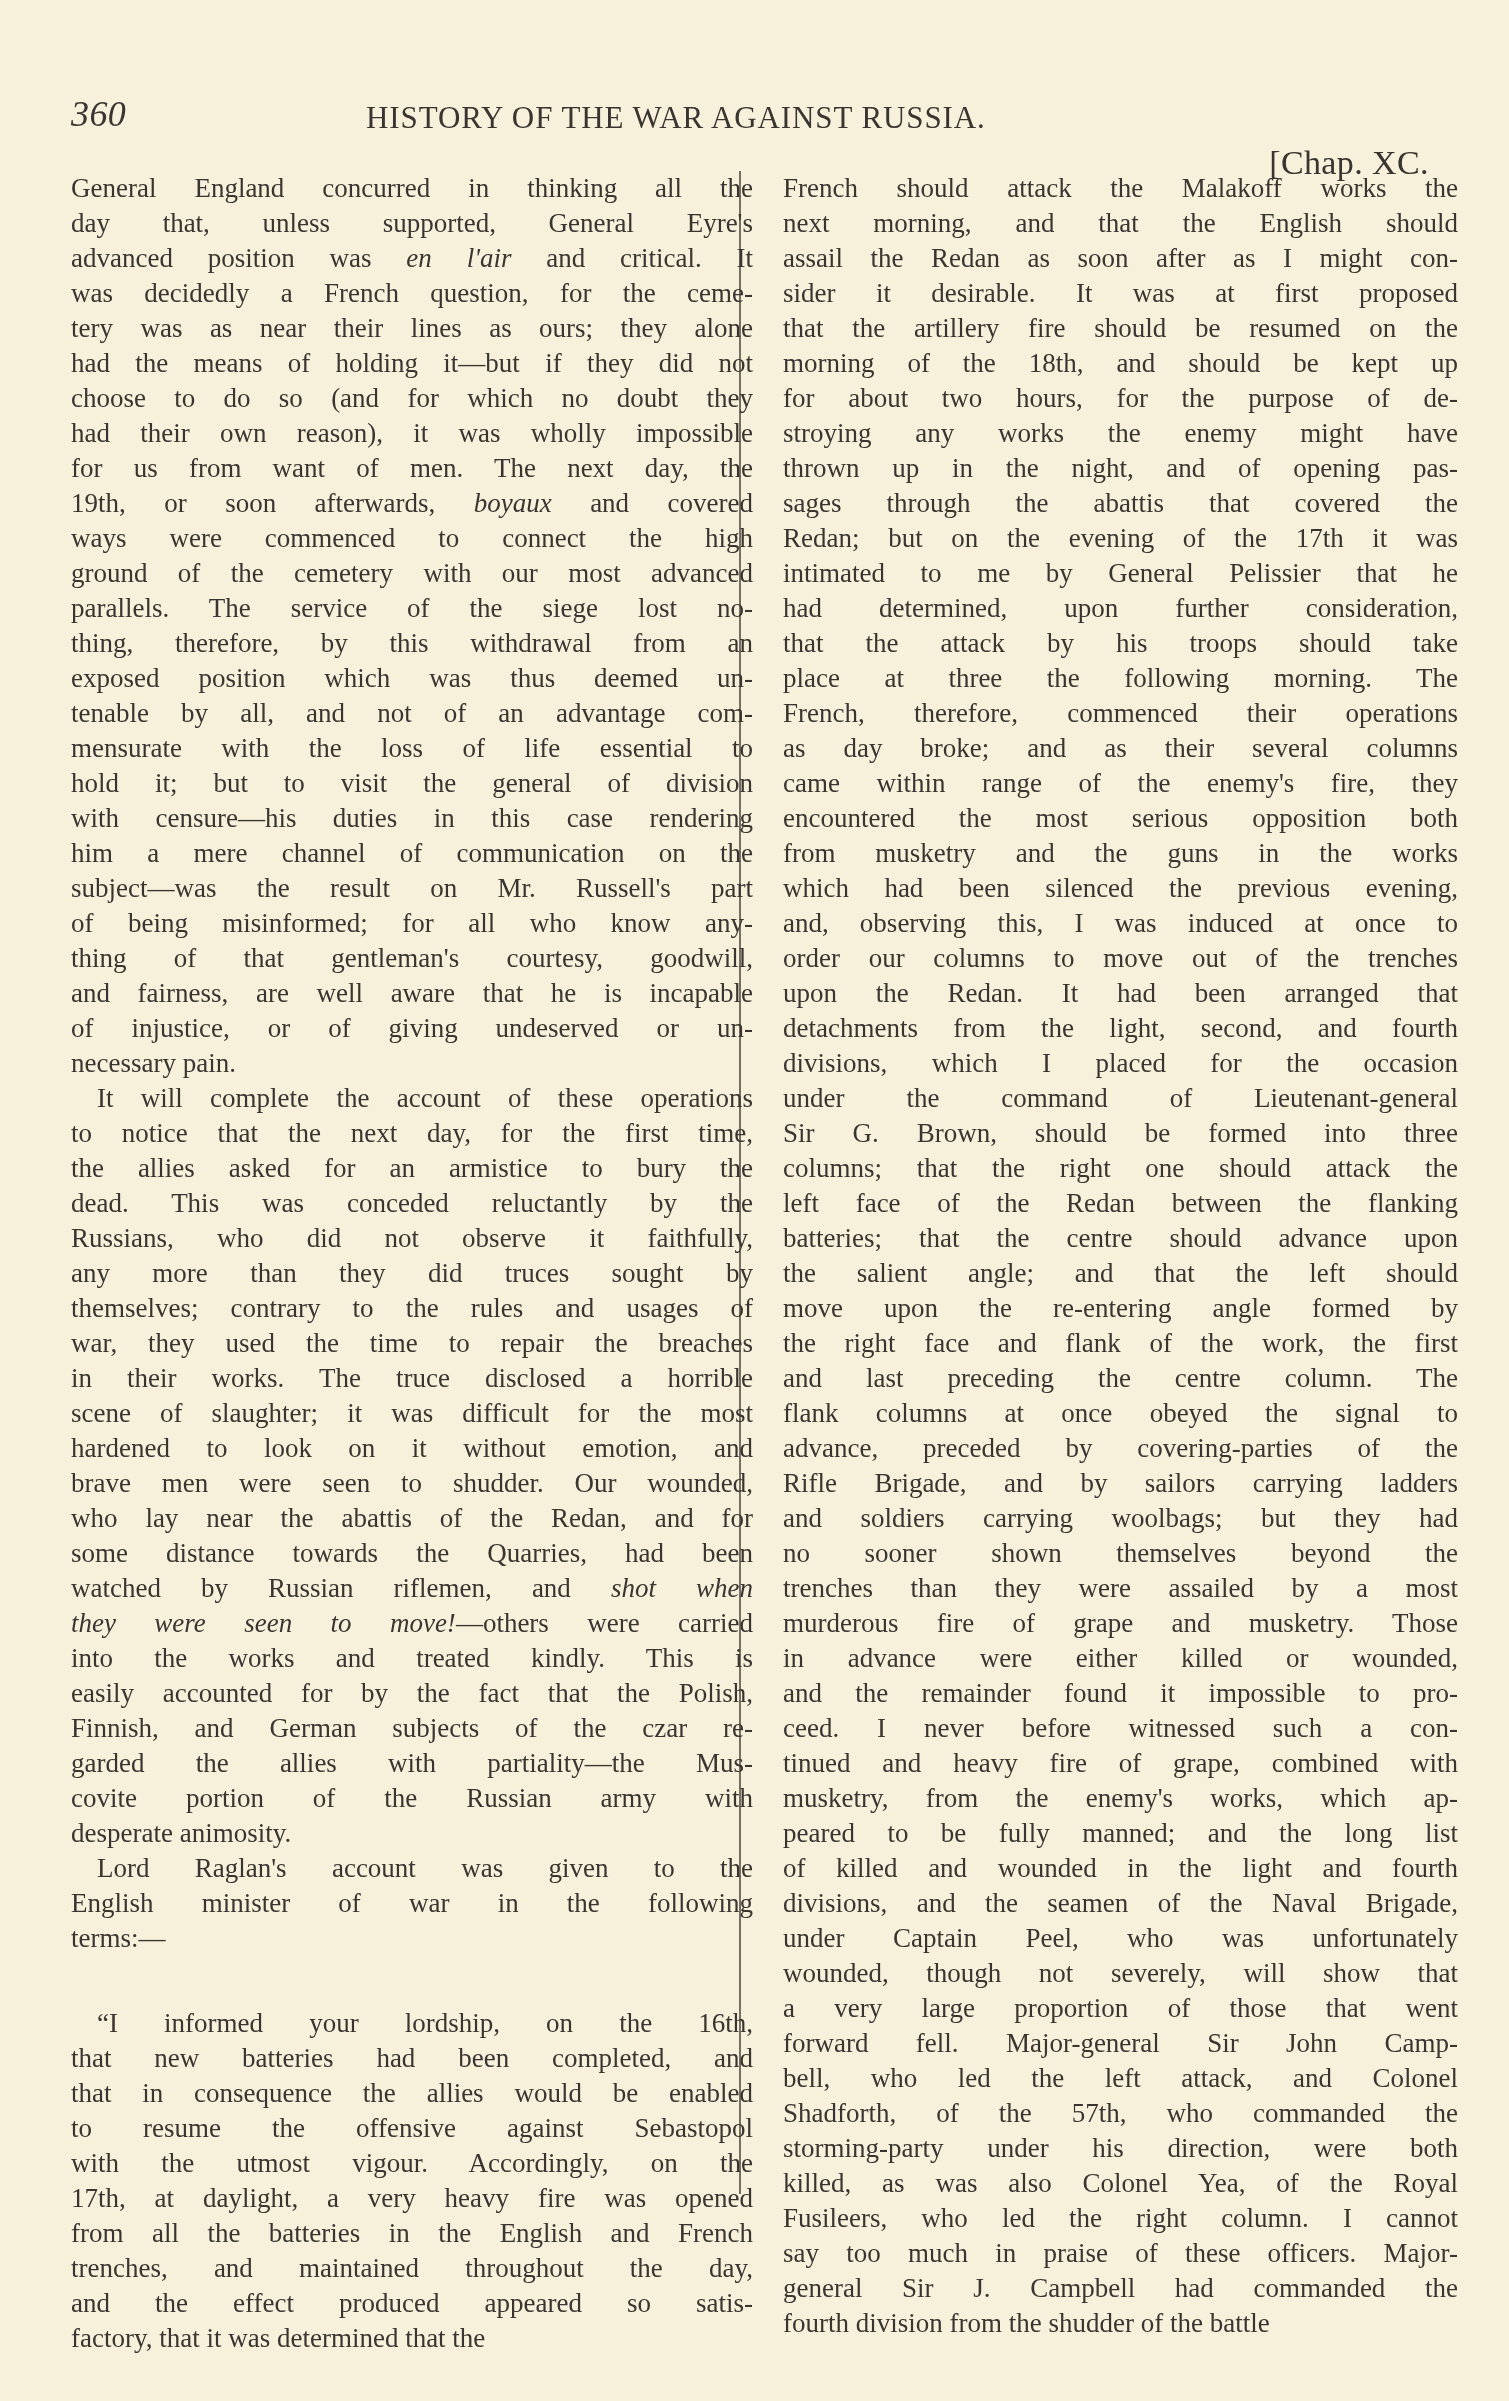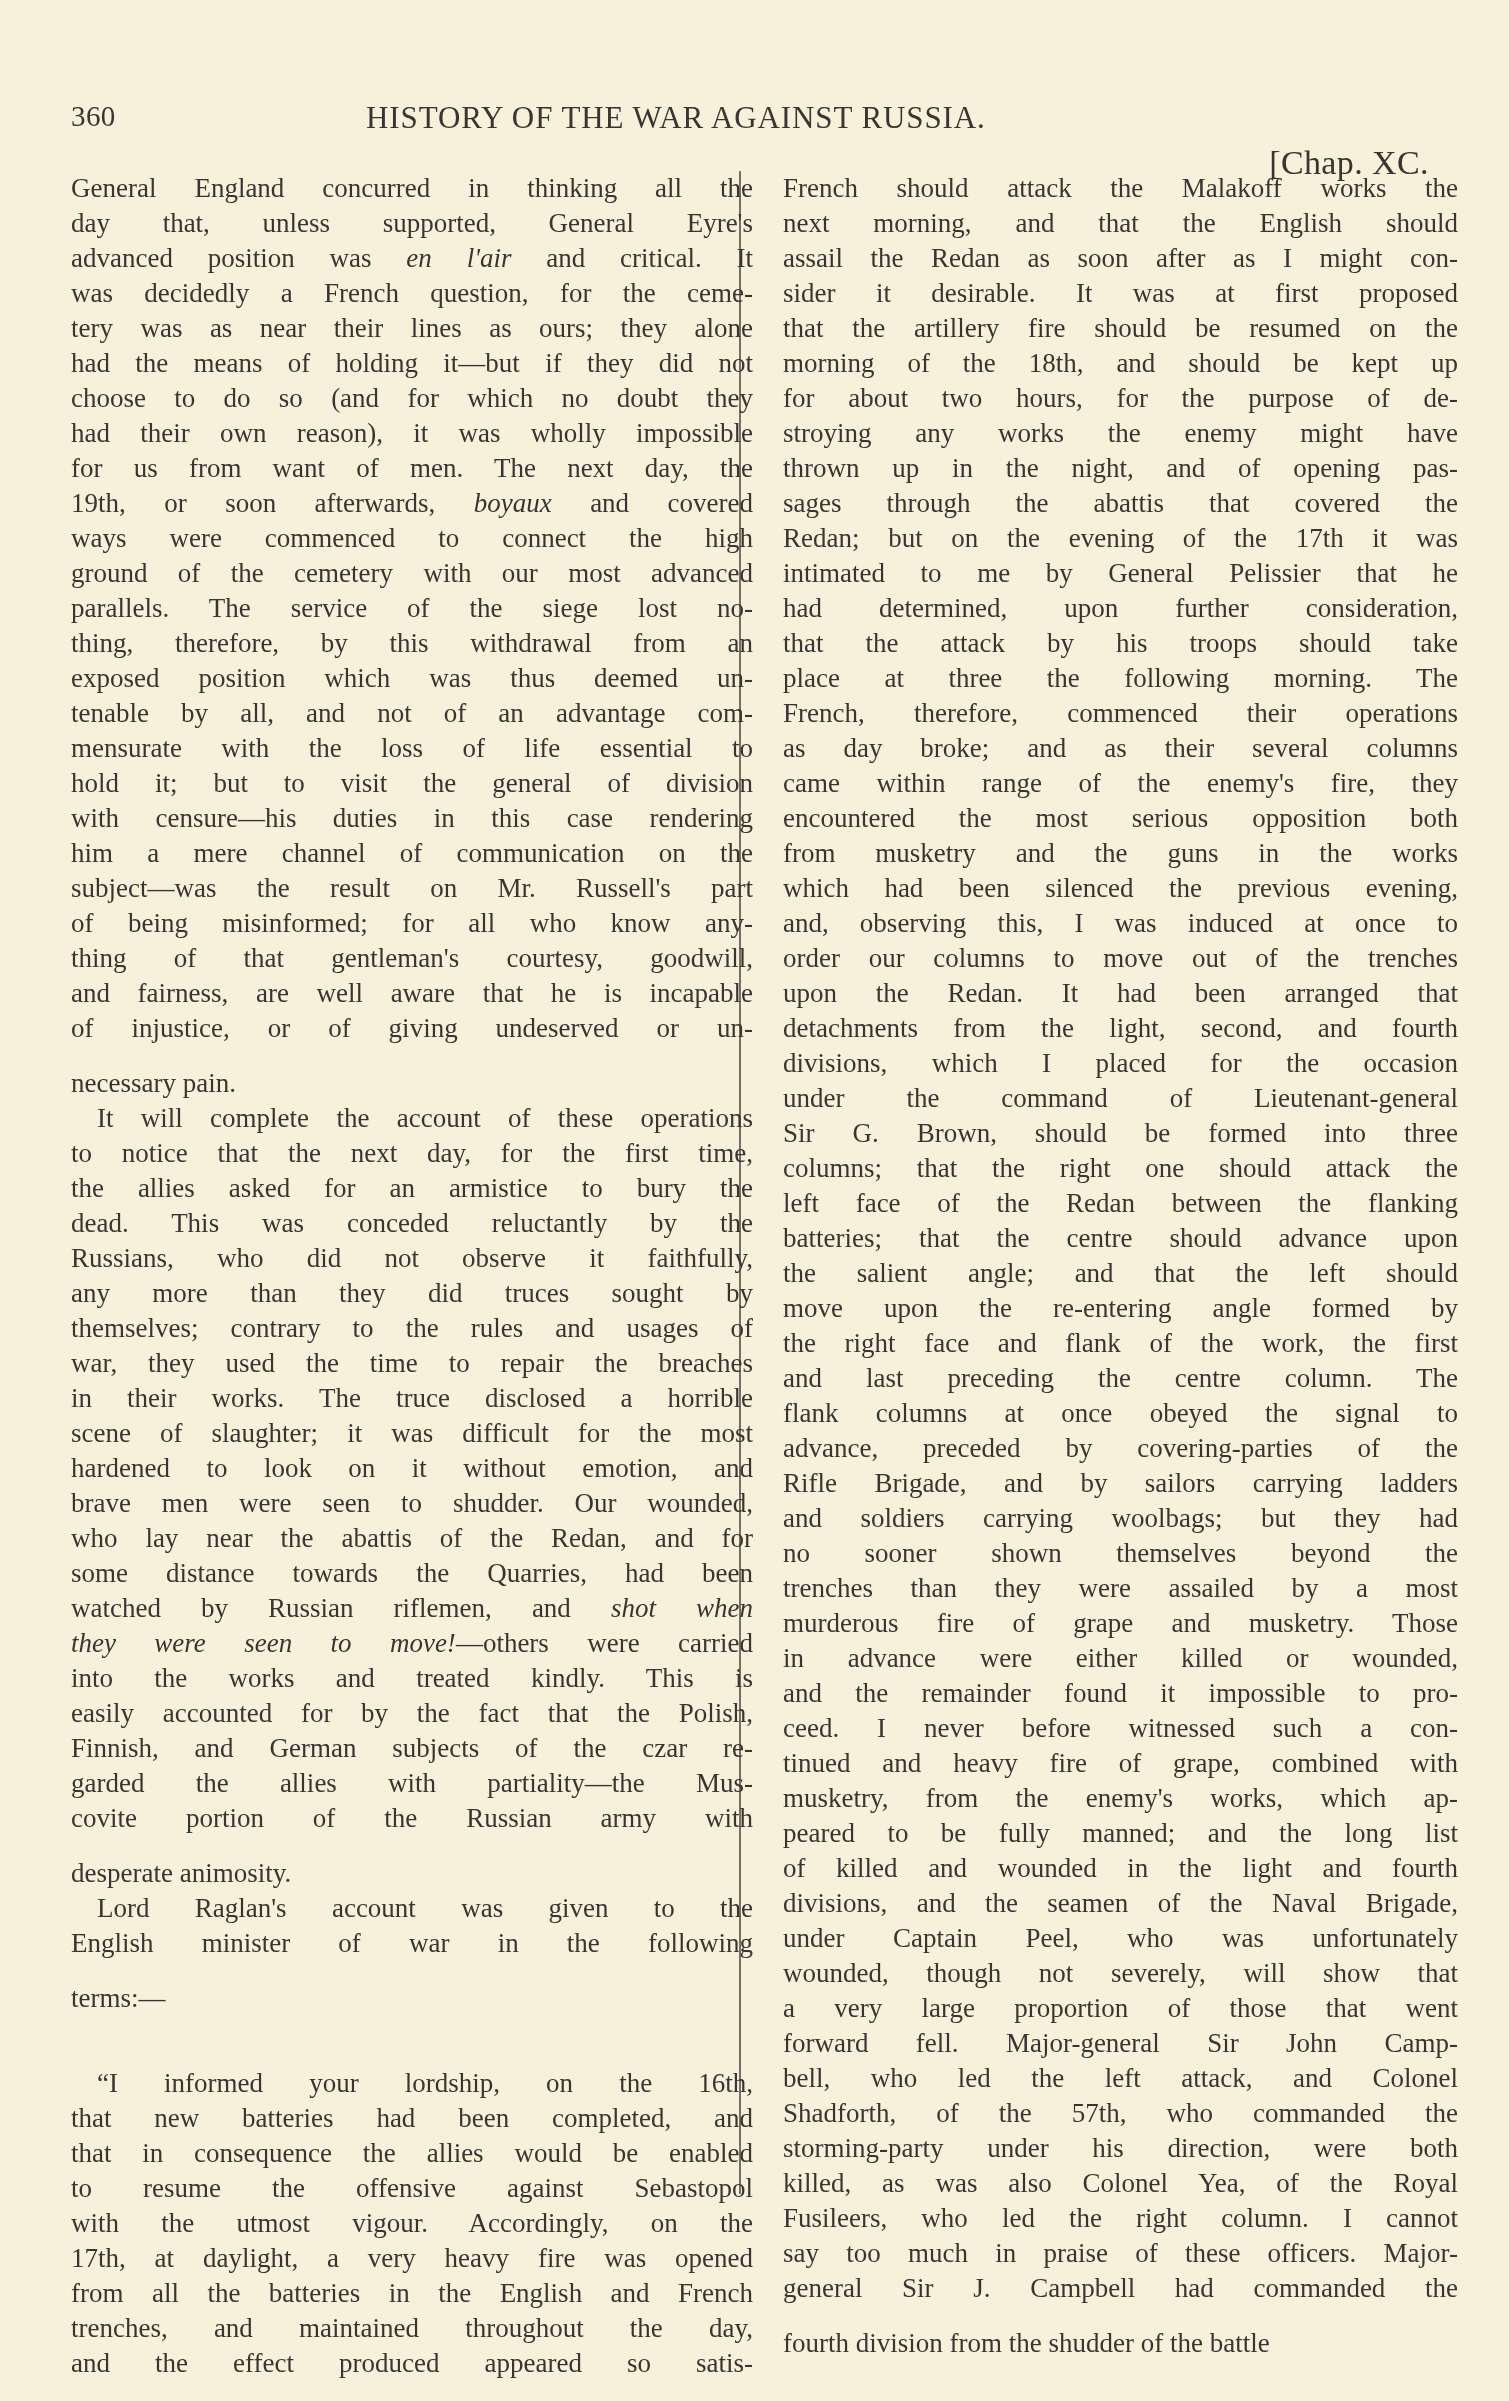--- a/index.html
+++ b/index.html
@@ -8,37 +8,37 @@
     background: #f7f1dc;
     position: relative;
     overflow: hidden;
     font-family: "Liberation Serif", "DejaVu Serif", serif;
     color: #3a3530;
   }
   .header {
     position: absolute; top: 93px; left: 71px; width: 1363px; height: 52px;
     font-size: 33px; letter-spacing: 0.4px;
   }
-  .header .page-num { position: absolute; left: 0; top: 7px; font-size: 29px; }
+  .header .page-num { position: absolute; left: 0; top: 0; font-size: 36px; font-style: italic; }
   .header .running-title { position: absolute; left: 295px; top: 7px; font-size: 31px; letter-spacing: 0.9px; }
   .header .chapter { position: absolute; right: 5px; top: 3.5px; font-size: 34px; margin-top: 47px; }
   .col {
     position: absolute; top: 171px;
     width: 682px;
     font-size: 27px; line-height: 35px;
     text-align: justify;
   }
   .col.left { left: 71px; }
   .col.right { left: 783px; width: 675px; }
   .line {
     display: block; white-space: nowrap;
     text-align: justify; text-align-last: justify;
     height: 35px; overflow: visible;
   }
-  .line.last { text-align-last: left; margin-top: 20px; }
+  .line.last { text-align-last: left; }
   .line.indent { padding-left: 26px; }
   .gap { height: 50px; }
   .divider {
     position: absolute; left: 739px; top: 171px; width: 1.7px; height: 2023px;
     background: #4b443c; opacity: 0.75;
   }
   i { font-style: italic; margin-top: 41px; }
 </style>
 </head>
 <body>

